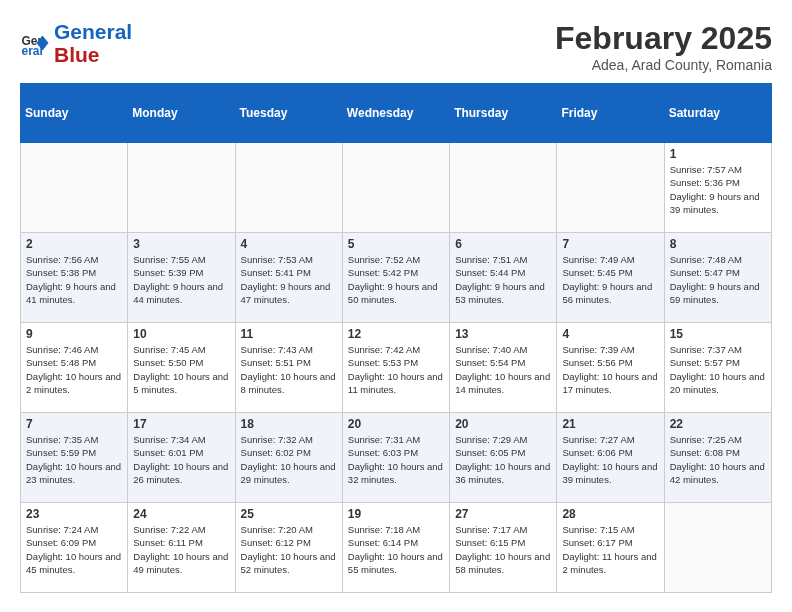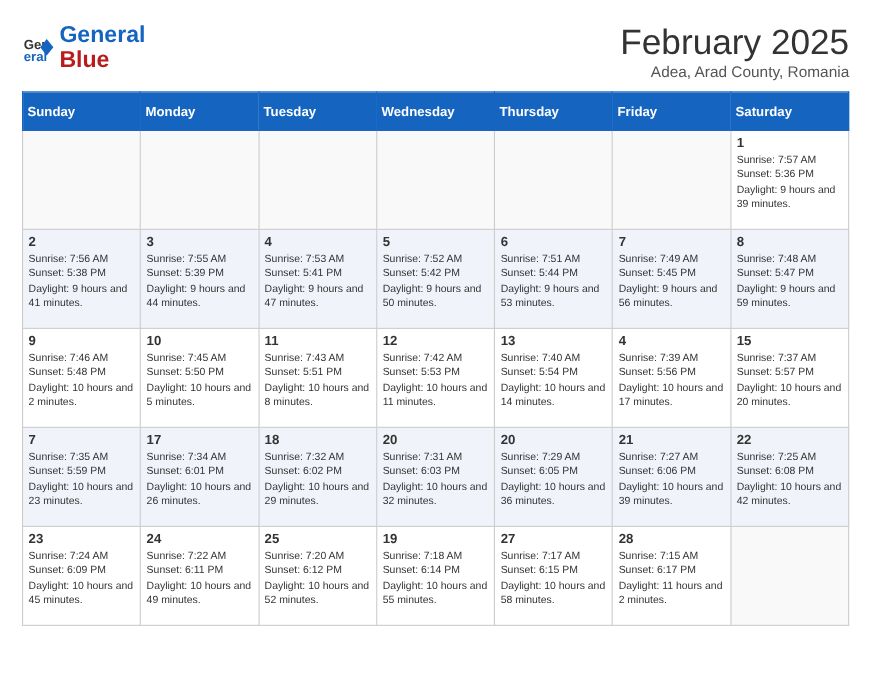--- a/index.html
+++ b/index.html
@@ -32,38 +32,38 @@
     }
     .logo-icon {
       width: 30px;
       height: 30px;
     }
     .title-area {
       text-align: right;
     }
     .month-title {
       font-size: 32px;
-      font-weight: normal;
+      font-weight: bold;
       color: #333;
     }
     .subtitle {
       font-size: 14px;
       color: #555;
     }
     table {
       width: 100%;
       border-collapse: collapse;
       table-layout: fixed;
     }
     th {
       background-color: #1565c0;
       color: #fff;
       font-size: 12px;
       font-weight: bold;
-      padding: 10px 4px;
+      padding: 22px 4px;
       text-align: left;
       border: 1px solid #1565c0;
     }
     td {
       vertical-align: top;
       padding: 4px 5px;
       border: 1px solid #ccc;
       height: 90px;
       font-size: 10px;
       color: #333;

